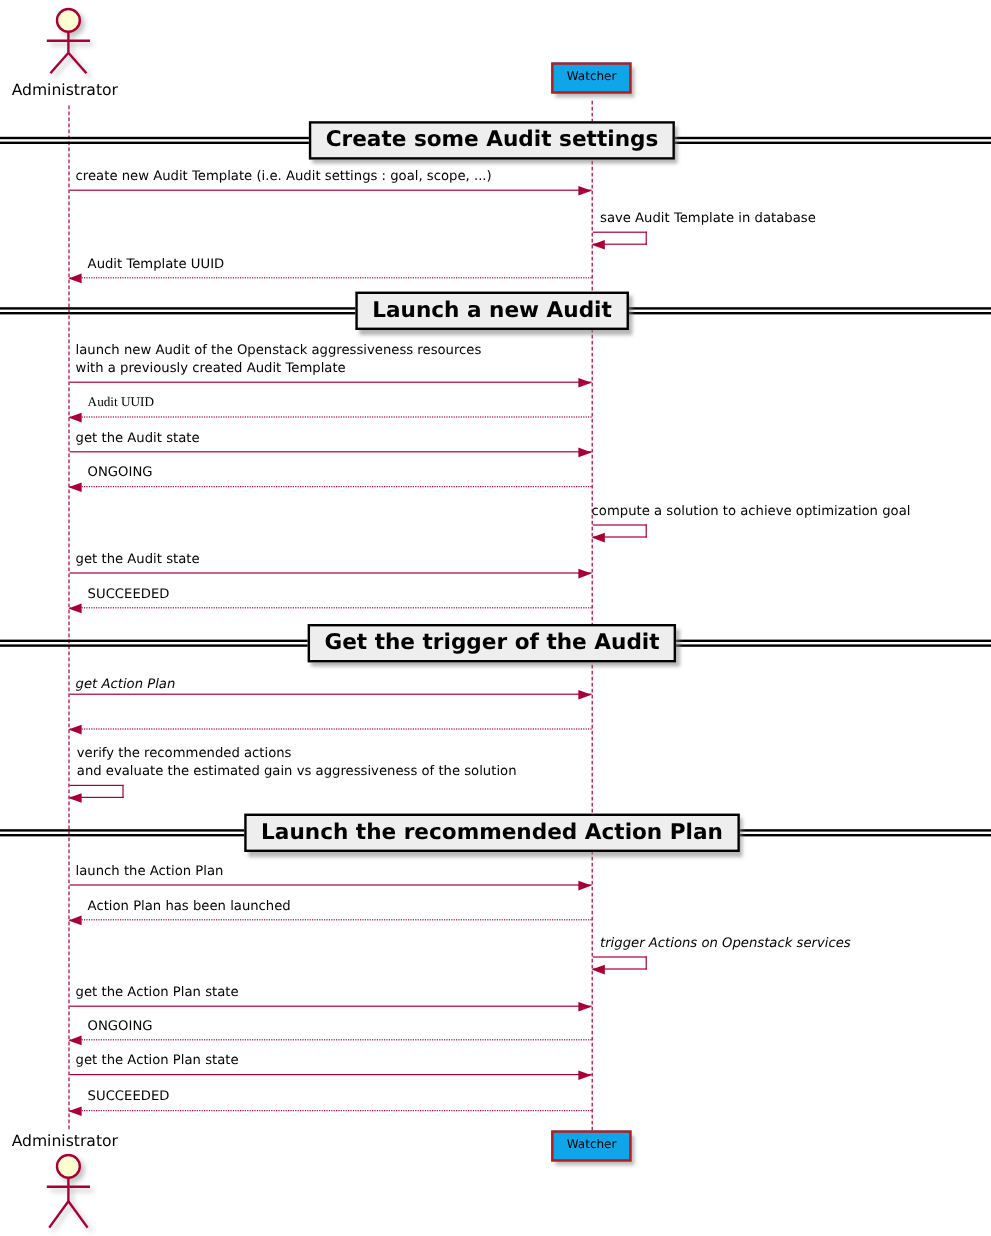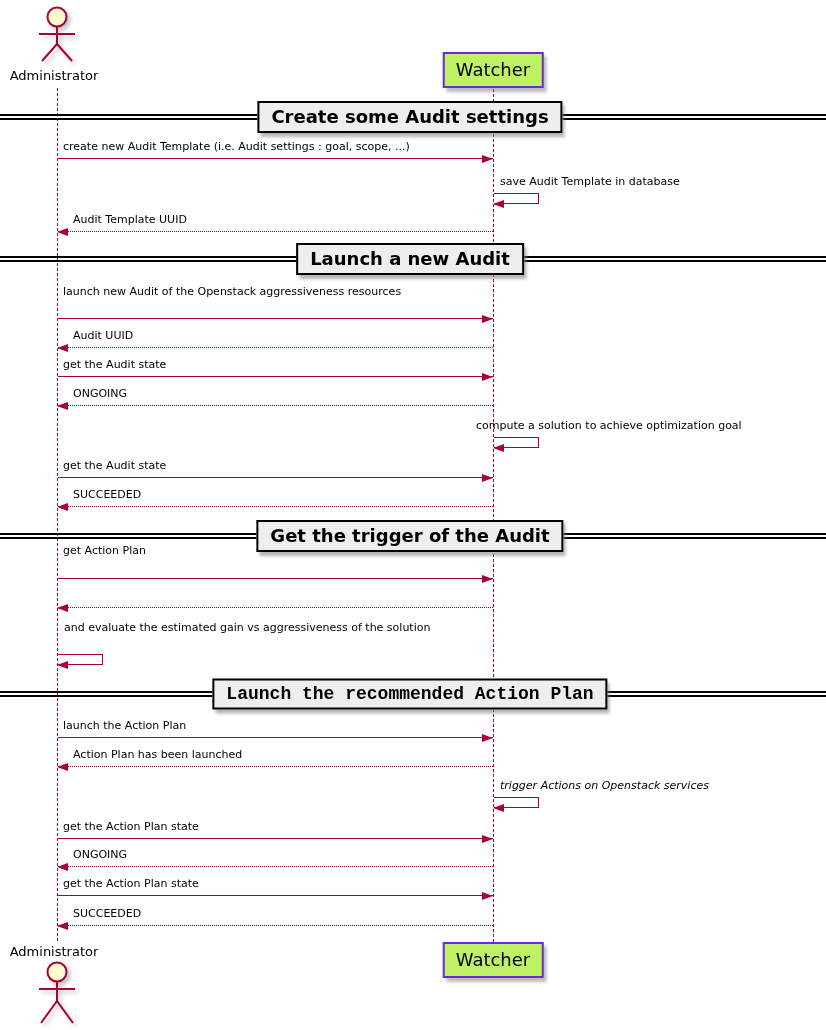--- a/index.html
+++ b/index.html
@@ -2,22 +2,22 @@
 <html><head>
 <meta charset="utf-8">
 <style>
   * { margin:0; padding:0; box-sizing:border-box; }
   html,body { width:826px; height:1030px; background:#ffffff; overflow:hidden;
               font-family:"DejaVu Sans","Liberation Sans",sans-serif; }
   #stage { position:relative; width:822px; height:1030px; background:#fff; }
 
   .lifeline { position:absolute; width:0; border-left:1px dashed #A80036; z-index:1; }
 
-  .participant-box { position:absolute; transform:translateX(-50%); background:#bef264;
-      border:2px solid #6d28d9; padding:5px 11px 6px; font-size:18px; color:#000;
+  .participant-box { position:absolute; transform:translateX(-50%); background:#0ea5e9;
+      border:2px solid #b91c1c; padding:5px 11px 6px; font-size:10px; color:#000;
       z-index:6; box-shadow:3px 4px 3px rgba(130,130,130,0.55); white-space:nowrap; }
 
   .actor-label { position:absolute; transform:translateX(-50%); font-size:13px; color:#000;
       white-space:nowrap; z-index:6; }
   .actor-svg { position:absolute; z-index:6; filter:drop-shadow(3px 3px 2px rgba(120,120,120,0.45)); }
 
   .divider-lines { position:absolute; left:0; width:826px; height:6px;
       border-top:2px solid #000; border-bottom:2px solid #000; z-index:2; }
   .divider-box { position:absolute; left:410px; transform:translate(-50%,-50%);
       background:#EEEEEE; border:2px solid #000; padding:3px 12px 4px; font-size:18px;
@@ -83,67 +83,69 @@
     <div class="head-left" style="left: 57px; top: 228px;"></div>
     <div class="msg-text" style="left: 73px; top: 212px; text-align: right;">
       <div>Audit Template UUID</div>
     </div>
     <div class="divider-lines" style="top: 256px;"></div>
     <div class="divider-box" style="top: 259px;">Launch a new Audit</div>
     <div class="msg-line" style="left: 58px; top: 318px; width: 435px;"></div>
     <div class="head-right" style="left: 482px; top: 315px;"></div>
     <div class="msg-text" style="left: 63px; top: 284px;">
       <div>launch new Audit of the Openstack aggressiveness resources</div>
+      <div>with a previously created Audit Template</div>
     </div>
     <div class="msg-line dotted" style="left: 58px; top: 347px; width: 435px;"></div>
     <div class="head-left" style="left: 57px; top: 344px;"></div>
-    <div class="msg-text" style="left: 73px; top: 328px;">
+    <div class="msg-text" style="left: 73px; top: 328px; font-family: Liberation Serif, serif;">
       <div>Audit UUID</div>
     </div>
     <div class="msg-line" style="left: 58px; top: 376px; width: 435px;"></div>
     <div class="head-right" style="left: 482px; top: 373px;"></div>
     <div class="msg-text" style="left: 63px; top: 357px;">
       <div>get the Audit state</div>
     </div>
     <div class="msg-line dotted" style="left: 58px; top: 405px; width: 435px;"></div>
     <div class="head-left" style="left: 57px; top: 402px;"></div>
     <div class="msg-text" style="left: 73px; top: 386px;">
       <div>ONGOING</div>
     </div>
     <div class="self-loop" style="left: 494px; top: 437px;"></div>
     <div class="head-left" style="left: 493px; top: 444px;"></div>
-    <div class="msg-text" style="left: 476px; top: 418px;">
+    <div class="msg-text" style="left: 493px; top: 418px;">
       <div>compute a solution to achieve optimization goal</div>
     </div>
     <div class="msg-line" style="left: 58px; top: 477px; width: 435px;"></div>
     <div class="head-right" style="left: 482px; top: 474px;"></div>
     <div class="msg-text" style="left: 63px; top: 458px;">
       <div>get the Audit state</div>
     </div>
     <div class="msg-line dotted" style="left: 58px; top: 506px; width: 435px;"></div>
     <div class="head-left" style="left: 57px; top: 503px;"></div>
     <div class="msg-text" style="left: 73px; top: 487px;">
       <div>SUCCEEDED</div>
     </div>
     <div class="divider-lines" style="top: 533px;"></div>
     <div class="divider-box" style="top: 536px;">Get the trigger of the Audit</div>
     <div class="msg-line" style="left: 58px; top: 578px; width: 435px;"></div>
     <div class="head-right" style="left: 482px; top: 575px;"></div>
-    <div class="msg-text" style="left: 63px; top: 543px;">
+    <div class="msg-text" style="left: 63px; top: 562px; font-style: italic;">
       <div>get Action Plan</div>
     </div>
     <div class="msg-line dotted" style="left: 58px; top: 607px; width: 435px;"></div>
     <div class="head-left" style="left: 57px; top: 604px;"></div>
     <div class="self-loop" style="left: 58px; top: 654px;"></div>
     <div class="head-left" style="left: 57px; top: 661px;"></div>
     <div class="msg-text" style="left: 64px; top: 620px;">
+      <div>verify the recommended actions</div>
       <div>and evaluate the estimated gain vs aggressiveness of the solution</div>
     </div>
     <div class="divider-lines" style="top: 691px;"></div>
-    <div class="divider-box" style="top: 694px; font-family: Liberation Mono, monospace;">Launch the recommended Action Plan</div>
+    <div class="divider-box" style="top: 694px;">Launch the recommended Action Plan</div>
     <div class="msg-line" style="left: 58px; top: 737px; width: 435px;"></div>
     <div class="head-right" style="left: 482px; top: 734px;"></div>
     <div class="msg-text" style="left: 63px; top: 718px;">
       <div>launch the Action Plan</div>
     </div>
     <div class="msg-line dotted" style="left: 58px; top: 766px; width: 435px;"></div>
     <div class="head-left" style="left: 57px; top: 763px;"></div>
     <div class="msg-text" style="left: 73px; top: 747px;">
       <div>Action Plan has been launched</div>
     </div>

